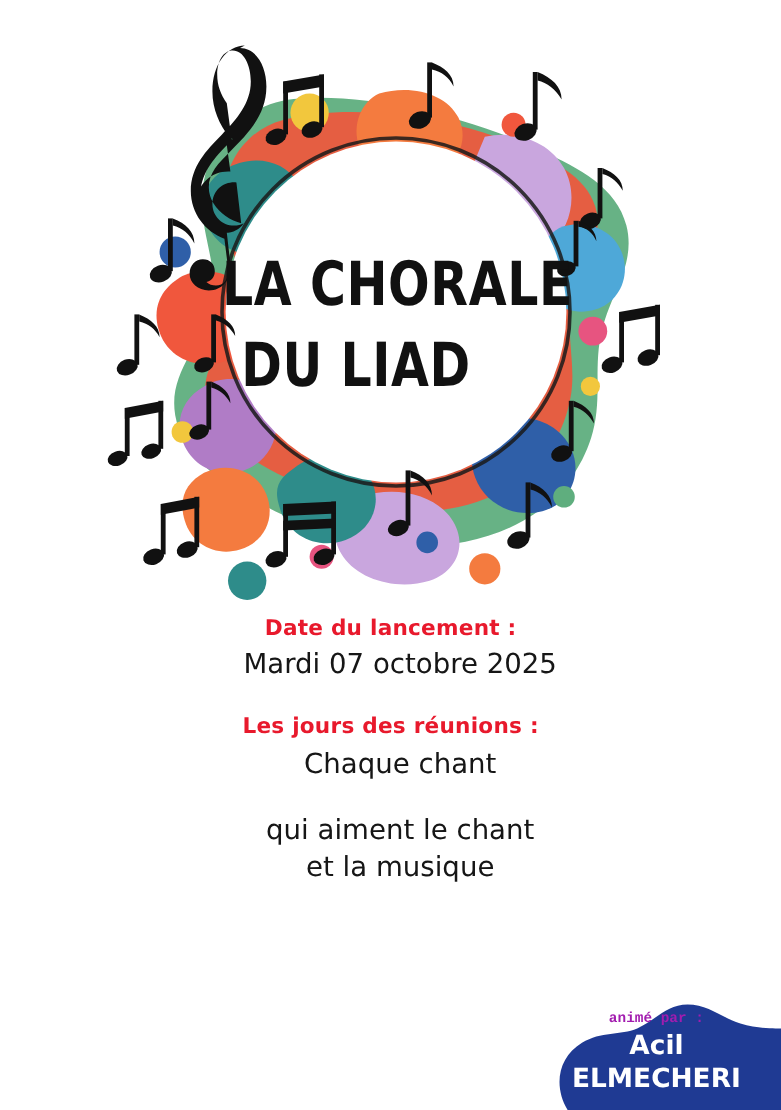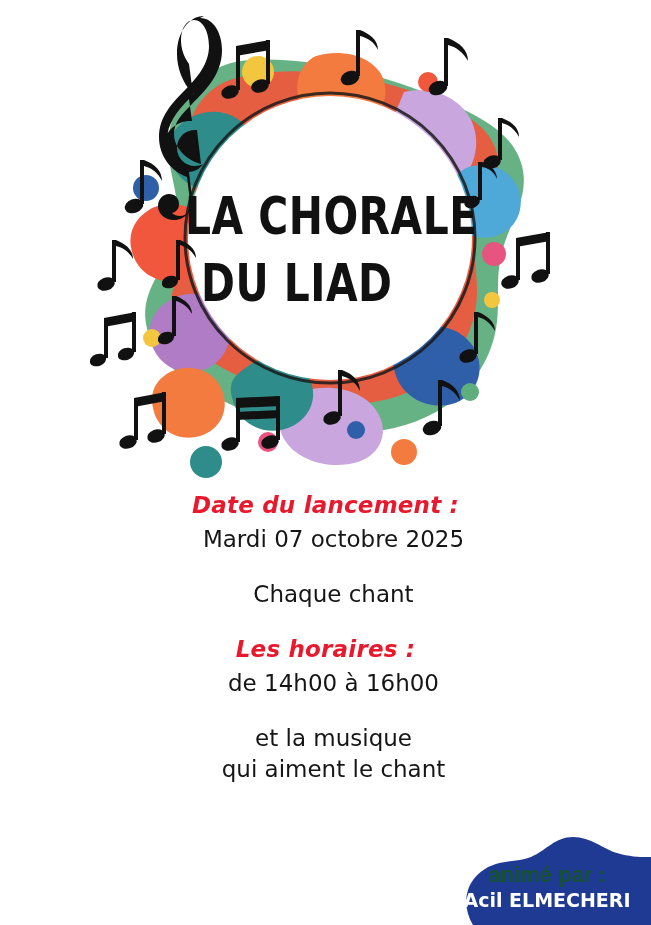--- a/index.html
+++ b/index.html
@@ -14,20 +14,21 @@
     position: relative;
     overflow: hidden;
     font-family: "DejaVu Sans", sans-serif;
   }
 
   
   .poster {
     position: absolute;
     inset: 0;
     background: #ffffff;
+    margin-top: 22px;
   }
 
   
   .artwork {
     position: absolute;
     left: 0;
     top: 0;
     width: 651px;
     height: 480px;
   }
@@ -68,26 +69,25 @@
     left: 0;
     top: 490px;
     width: 651px;
     text-align: center;
   }
   .info-group {
     margin-bottom: 24px;
   }
   .info-label {
     font-family: "DejaVu Sans", sans-serif;
-    font-size: 23px;
+    font-size: 18px;
     font-weight: bold;
     color: #e8192c;
     line-height: 1.35;
     letter-spacing: 0.2px;
-    font-style: italic;
   }
   .info-value {
     font-family: "DejaVu Sans", sans-serif;
     font-size: 23px;
     font-weight: normal;
     color: #161616;
     line-height: 1.35;
     margin-top: 3px;
   }
   .info-value .vline { display: block; padding-left: 16px; }
@@ -105,30 +105,30 @@
     inset: 0;
   }
   .badge-text {
     position: absolute;
     left: 0;
     right: 8px;
     bottom: 12px;
     text-align: center;
   }
   .badge-label {
-    font-family: Liberation Sans, sans-serif;
+    font-family: Liberation Mono, monospace;
+    font-weight: bold;
+    font-size: 12px;
+    color: #a21caf;
+    line-height: 1.25;
+  }
+  .badge-name {
+    font-family: "DejaVu Sans", sans-serif;
     font-weight: bold;
     font-size: 22px;
-    color: #14532d;
-    line-height: 1.25;
-  }
-  .badge-name {
-    font-family: "DejaVu Sans", sans-serif;
-    font-weight: bold;
-    font-size: 19px;
     color: #ffffff;
     line-height: 1.25;
     margin-top: 1px;
   }
 </style>
 </head>
 <body>
 
 <div class="poster">
 
@@ -348,36 +348,31 @@
   <div class="info">
 
     <div class="info-group">
       <div class="info-label">Date du lancement :</div>
       <div class="info-value">
         <span class="vline">Mardi 07 octobre 2025</span>
       </div>
     </div>
 
     <div class="info-group">
+      <div class="info-label">Les jours des réunions :</div>
       <div class="info-value">
         <span class="vline">Chaque chant</span>
       </div>
     </div>
 
-    <div class="info-group">
-      <div class="info-label">Les horaires :</div>
-      <div class="info-value">
-        <span class="vline">de 14h00 à 16h00</span>
-      </div>
-    </div>
 
     <div class="info-group">
       <div class="info-value">
+        <span class="vline">qui aiment le chant</span>
         <span class="vline">et la musique</span>
-        <span class="vline">qui aiment le chant</span>
       </div>
     </div>
 
   </div>
 
   <div class="badge">
     <svg class="badge-shape" viewBox="0 0 200 90" xmlns="http://www.w3.org/2000/svg" aria-hidden="true">
       <path d="M22 90
                C10 70 14 46 34 34
                C50 24 66 28 80 22

